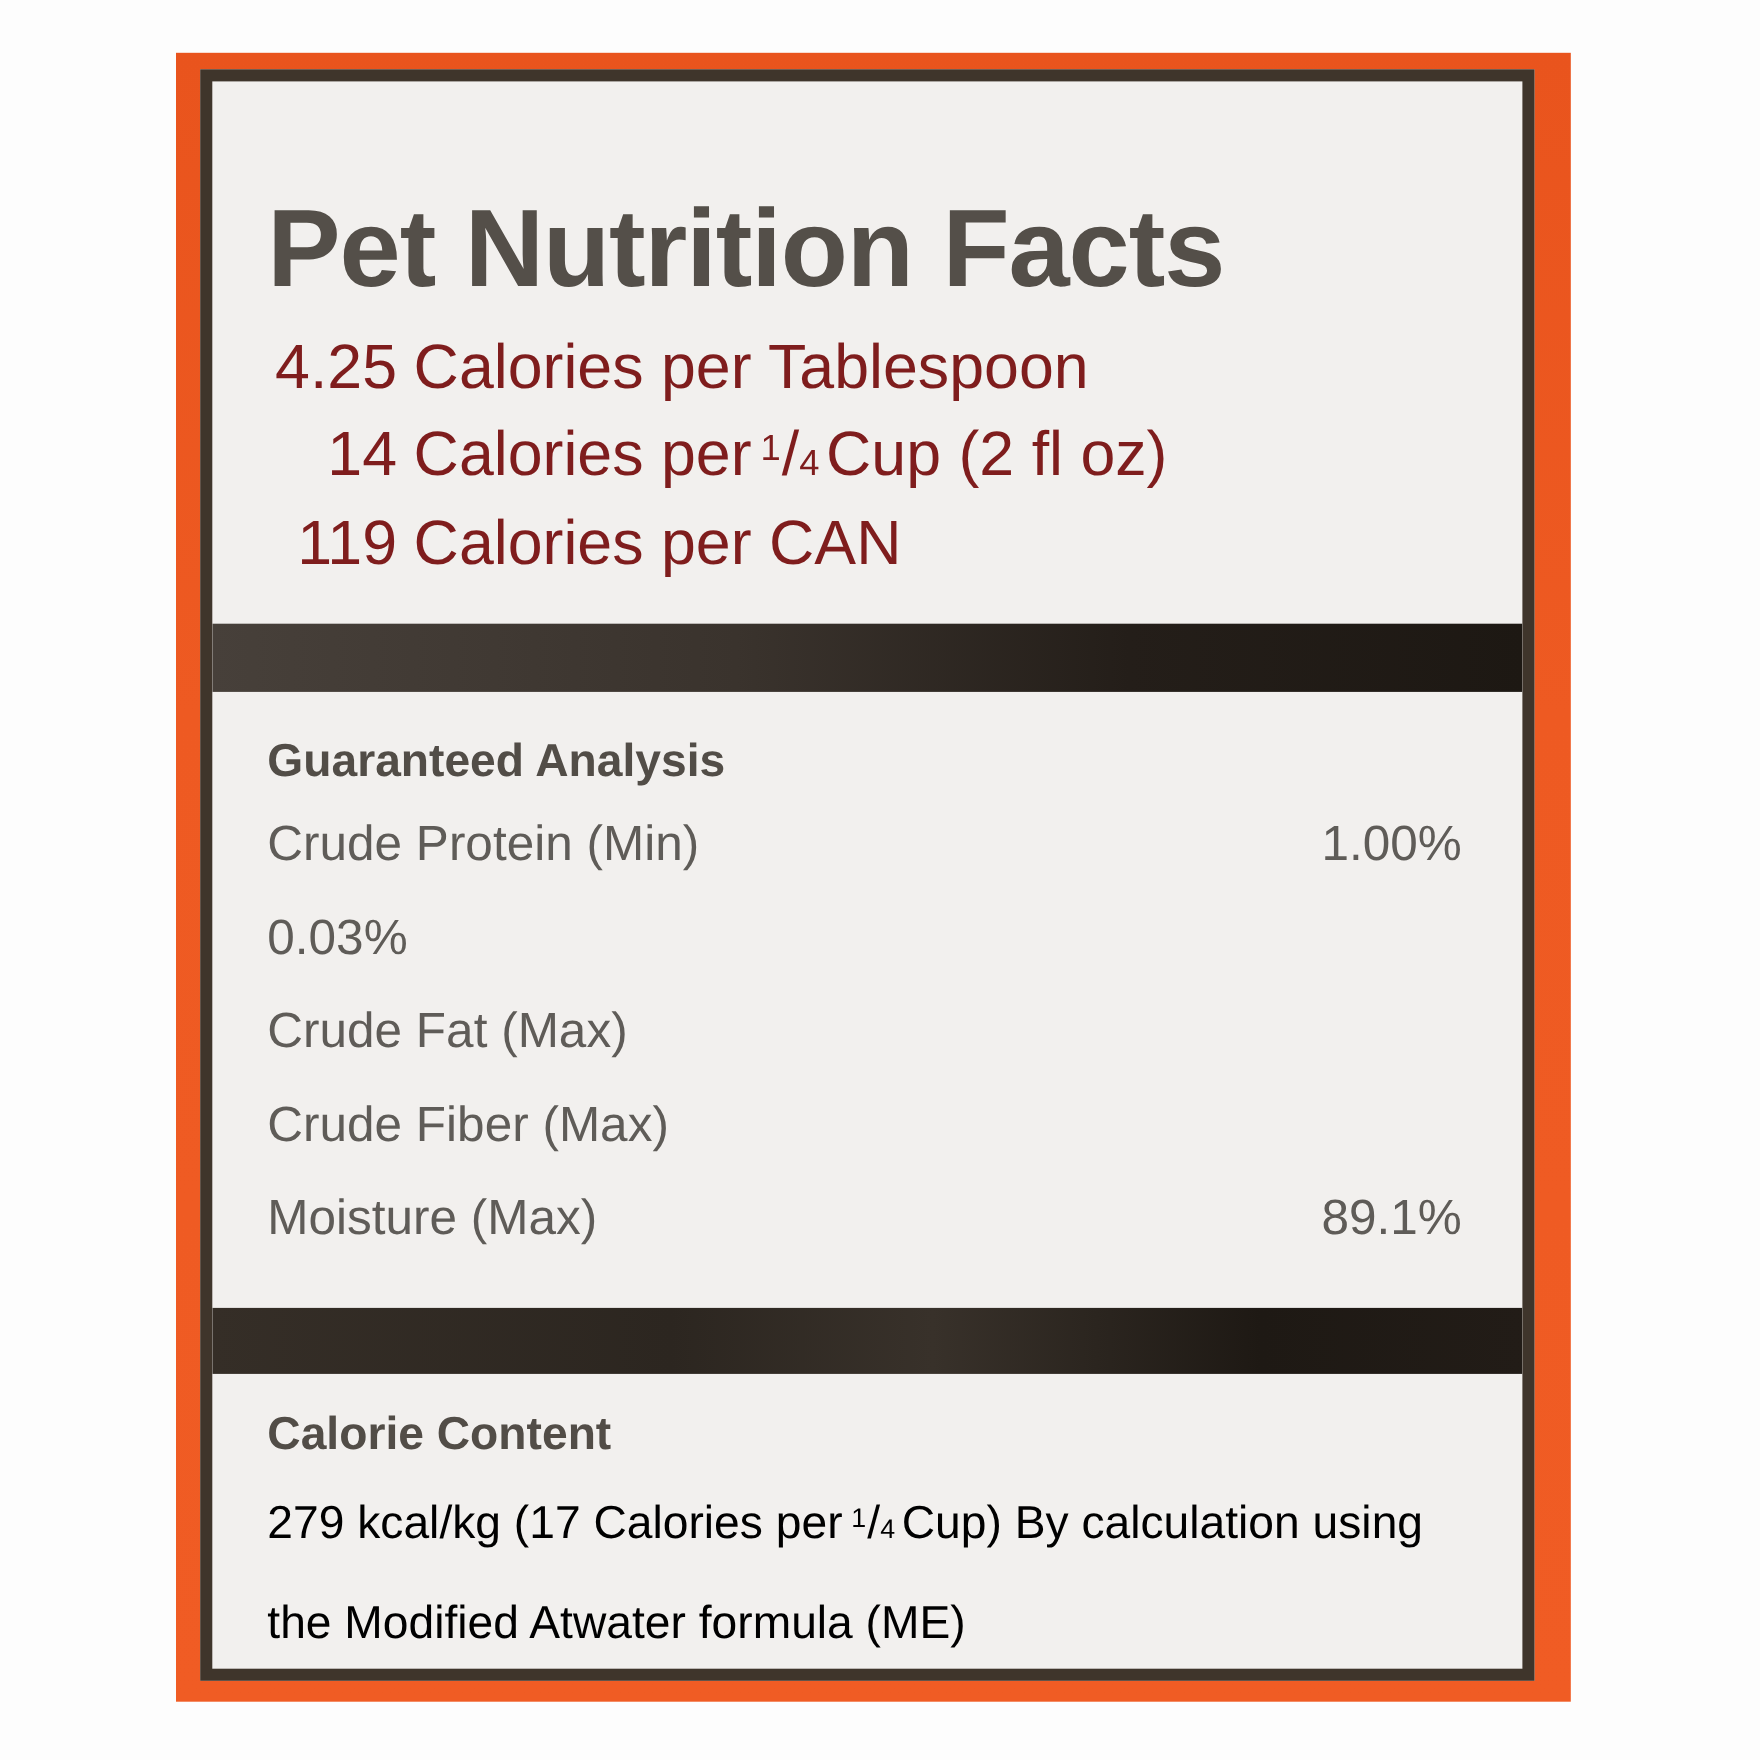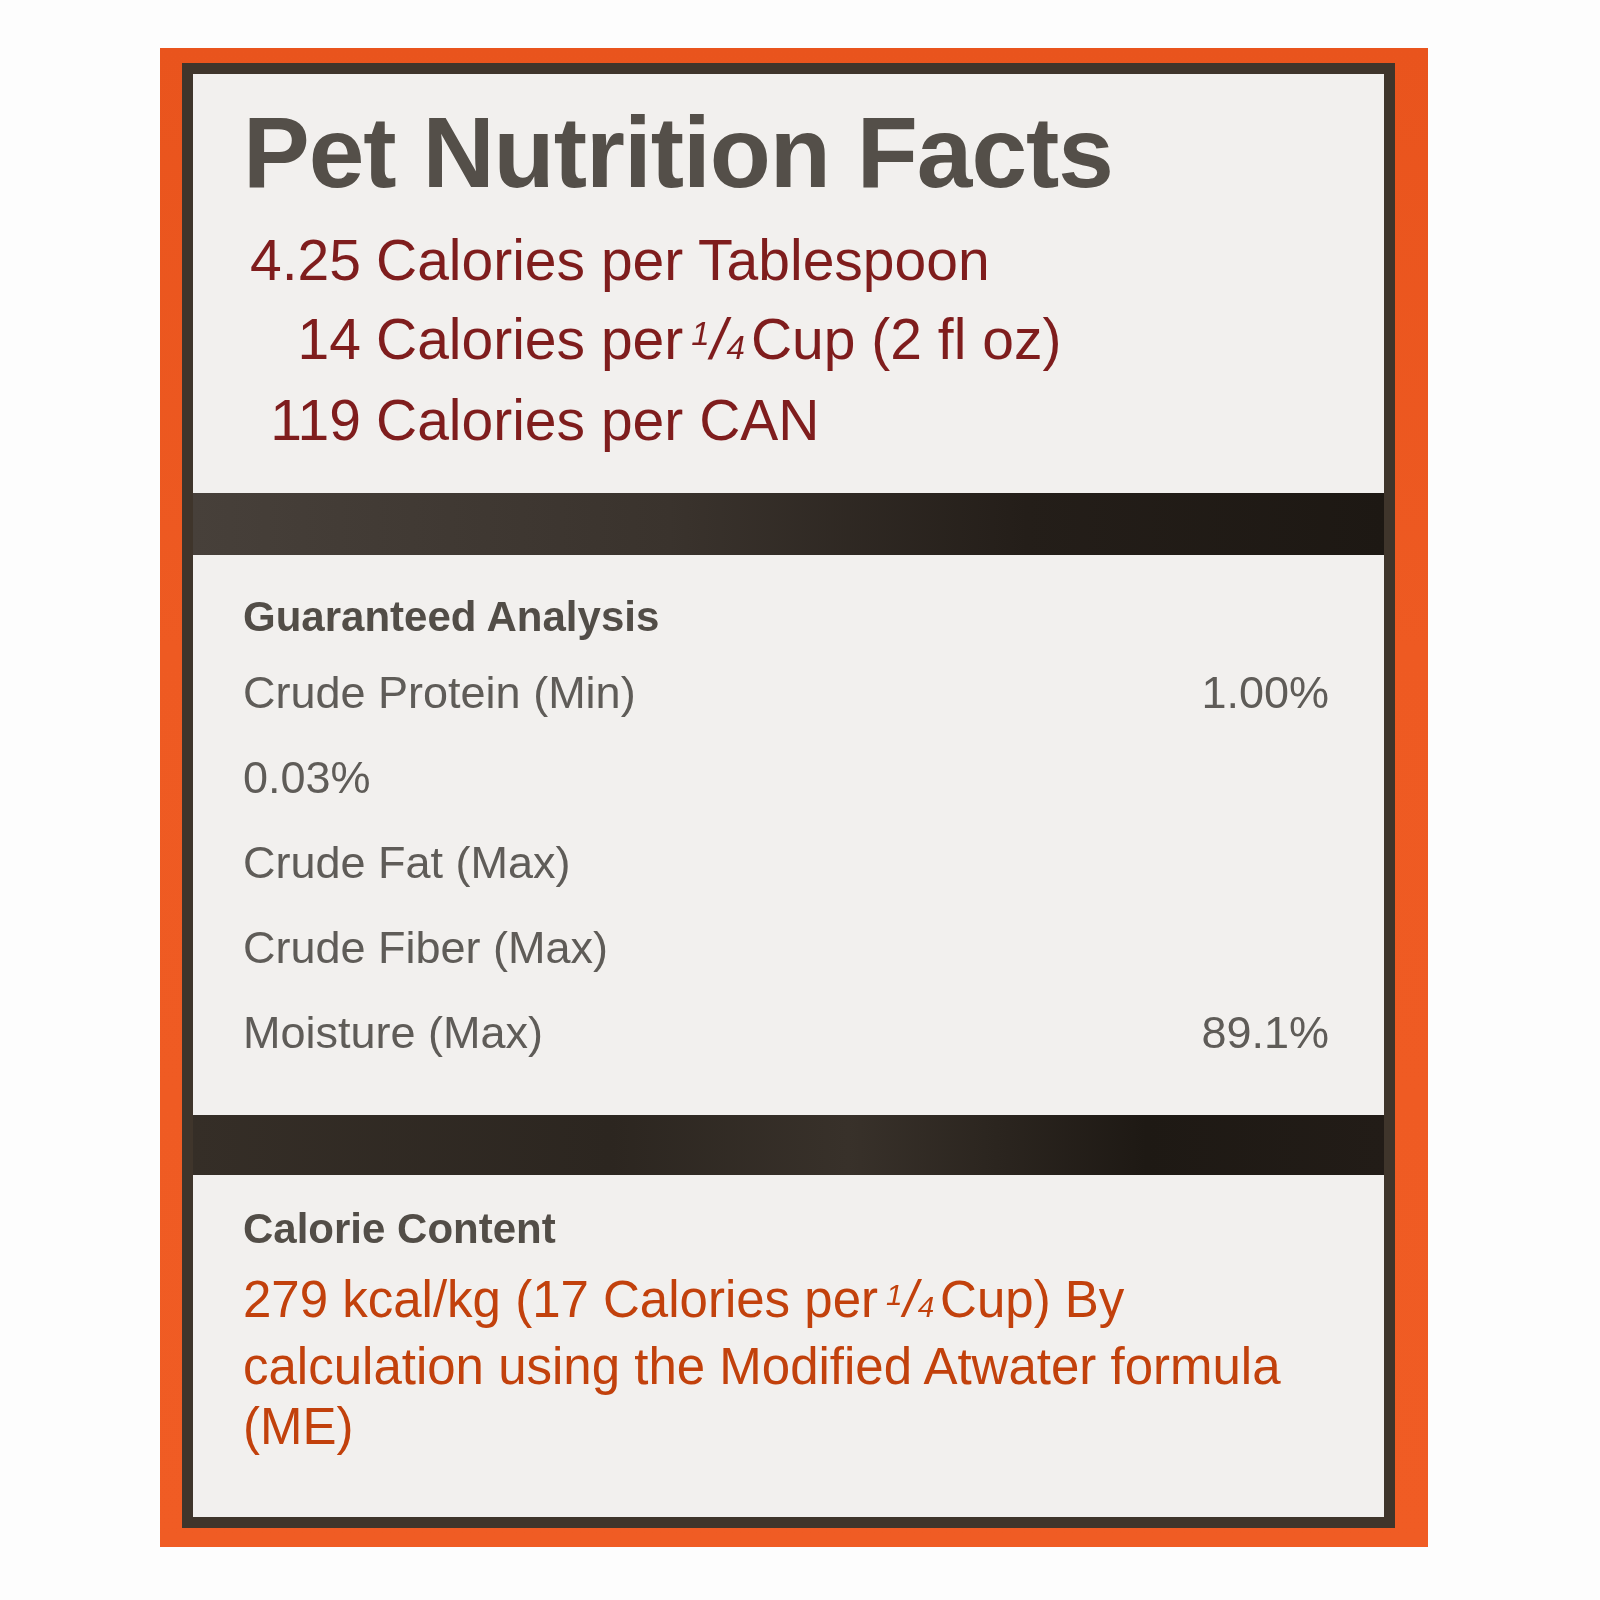--- a/index.html
+++ b/index.html
@@ -33,20 +33,21 @@
   
   .label {
     width: 100%;
     height: 100%;
     box-sizing: border-box;
     background: #f2f0ee;
     border: 11px solid #3f352b;
     display: flex;
     flex-direction: column;
     overflow: hidden;
+    justify-content: flex-end;
   }
   .section {
     padding-left: 50px;
     padding-right: 55px;
   }
   .title {
     margin: 0;
     padding-top: 22px;
     font-size: 100px;
     font-weight: bold;
@@ -98,26 +99,26 @@
     align-items: baseline;
     font-size: 45px;
     line-height: 85px;
     color: #5f5c58;
     white-space: nowrap;
   }
   .calorie { padding-top: 22px; }
   .cc-body {
     margin: 0;
     padding-top: 4px;
-    font-size: 51px;
-    line-height: 60px;
-    color: #c2410c;
+    font-size: 42px;
+    line-height: 84px;
+    color: #000000;
   }
   
-  .fr { white-space: nowrap; margin: 17px 6px 0 8px; font-style: italic; }
+  .fr { white-space: nowrap; margin: 17px 6px 0 8px; }
   .fr-top {
     font-size: 0.58em;
     vertical-align: 0.42em;
     letter-spacing: 1px;
   }
   .fr-slash { letter-spacing: -2px; }
   .fr-bot {
     font-size: 0.58em;
     vertical-align: 0;
     margin-left: 2px;

